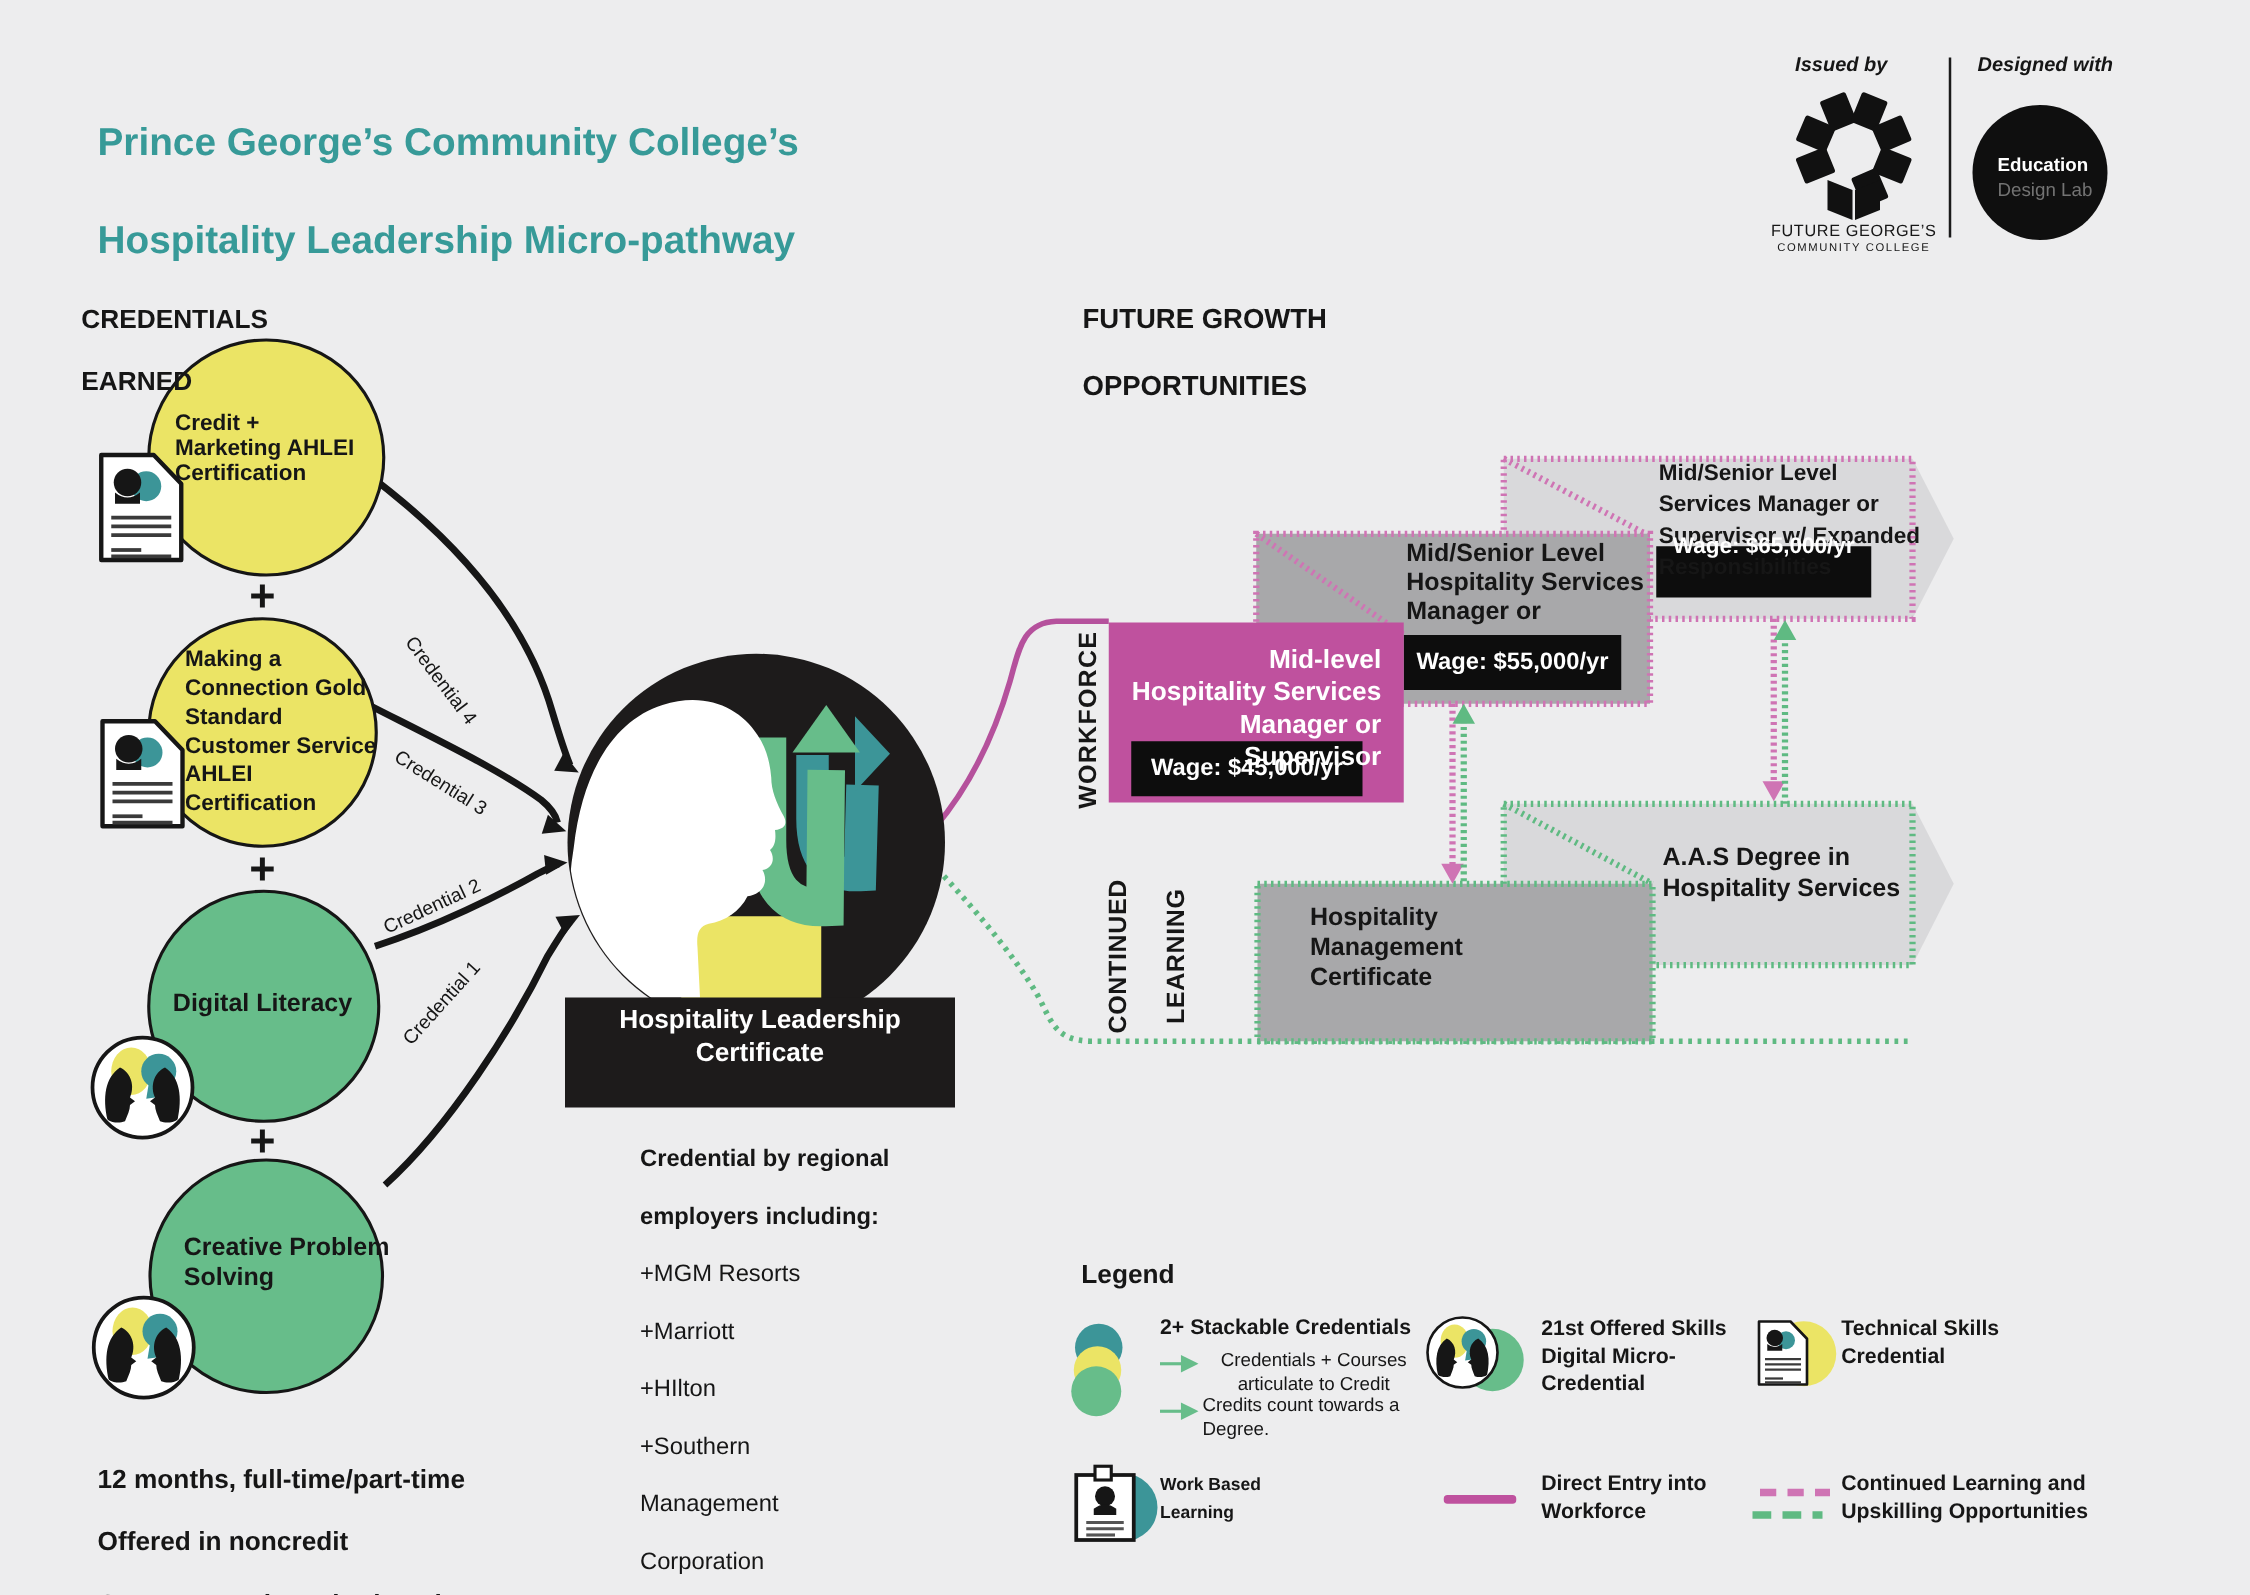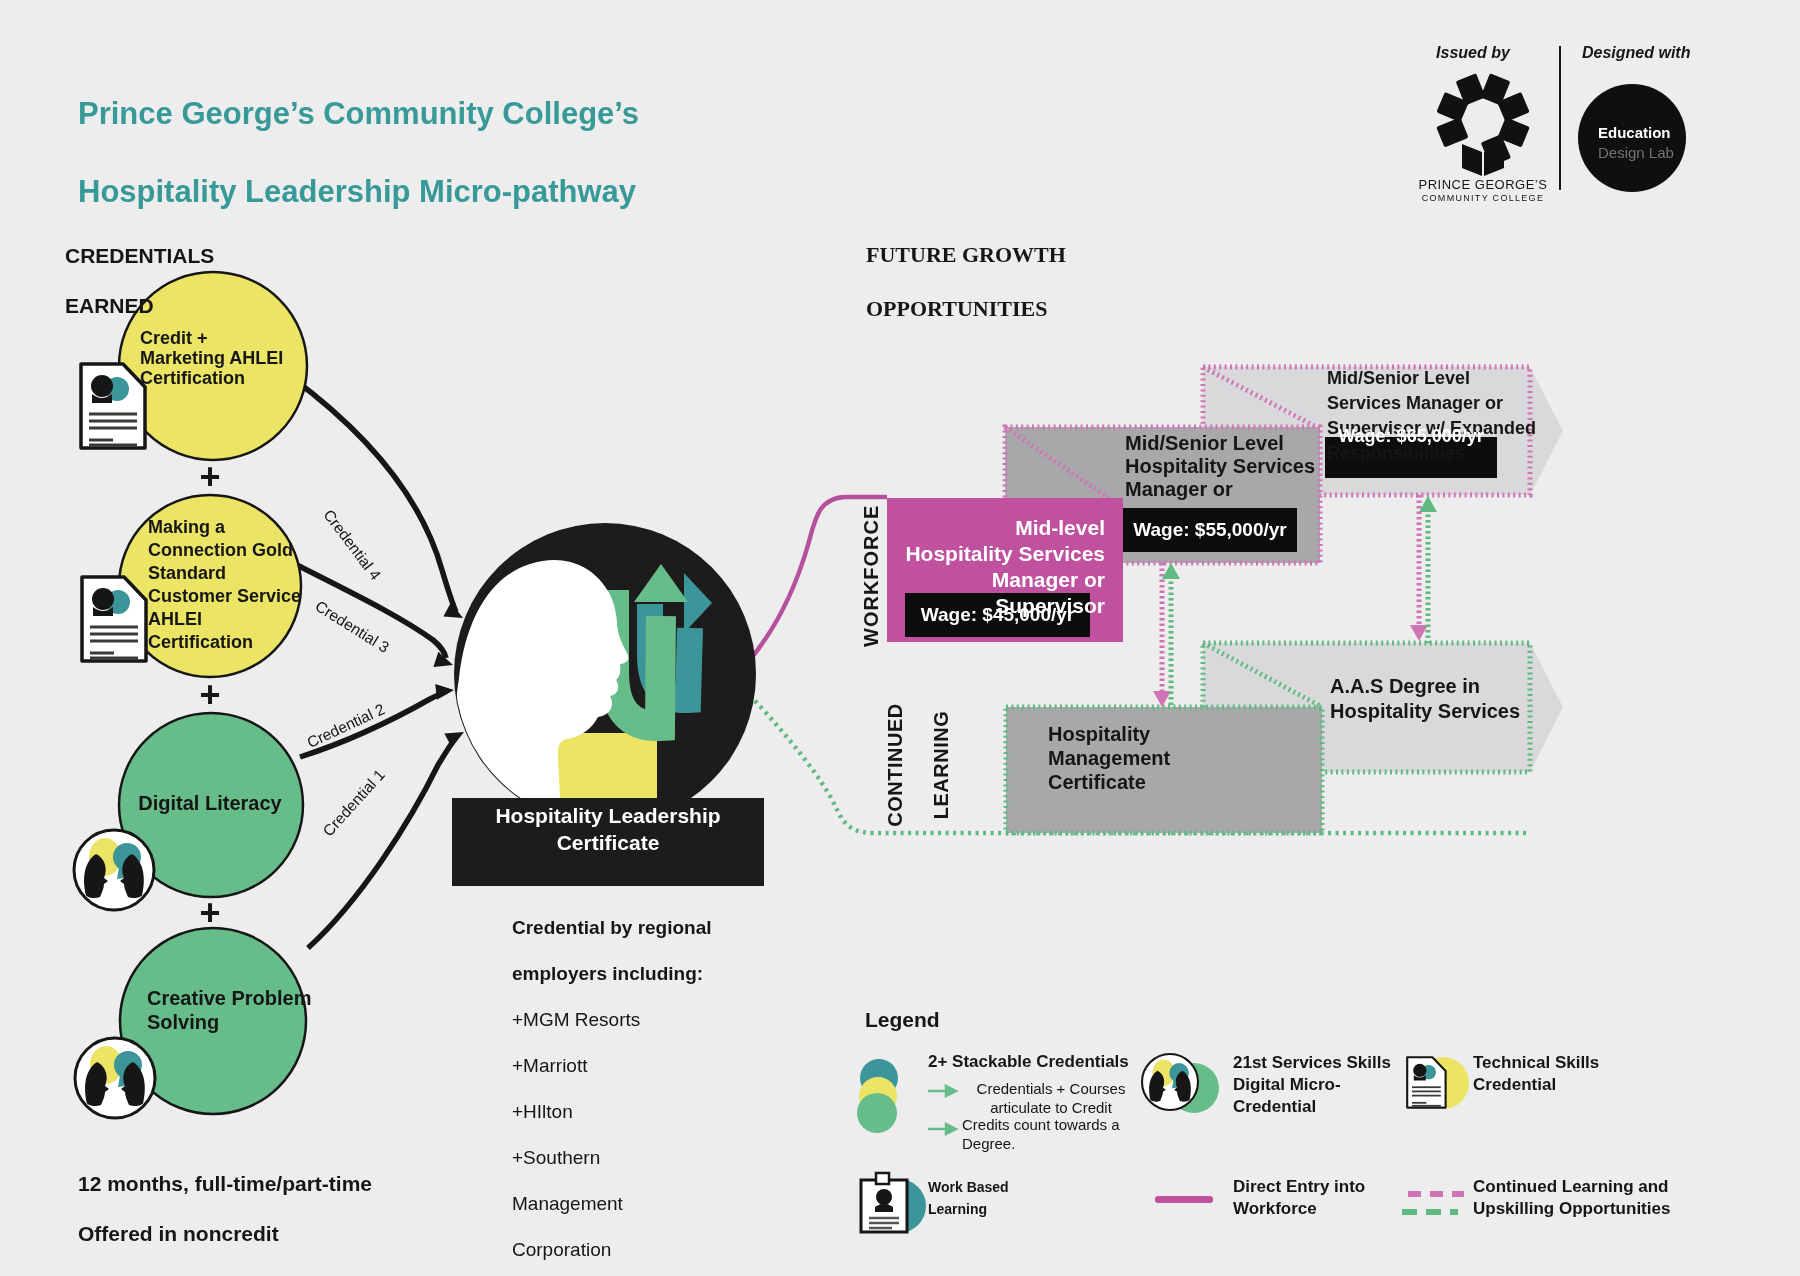--- a/index.html
+++ b/index.html
@@ -217,21 +217,21 @@
   </g>
 </svg>
 
 <div class="t b" style="left:78px;top:55px;font-size:31px;line-height:39px;color:#379a98;">
   <span style="display:block">Prince George’s Community College’s</span>
   <span style="display:block">Hospitality Leadership Micro-pathway</span>
 </div>
 
 <div class="t b i c" style="left:1398px;top:44px;width:150px;font-size:16px;">Issued by</div>
 <div class="t b i" style="left:1582px;top:44px;font-size:16px;">Designed with</div>
-<div class="t c" style="left:1408px;top:177px;width:150px;font-size:13px;letter-spacing:0.5px;">PRINCE GEORGE’S</div>
+<div class="t c" style="left:1408px;top:177px;width:150px;font-size:13px;letter-spacing:0.5px;">FUTURE GEORGE’S</div>
 <div class="t c" style="left:1408px;top:193px;width:150px;font-size:9px;letter-spacing:1.3px;">COMMUNITY COLLEGE</div>
 <div class="t b" style="left:1598px;top:124px;font-size:15px;color:#ffffff;">Education</div>
 <div class="t" style="left:1598px;top:144px;font-size:15px;color:#737373;">Design Lab</div>
 
 <div class="t b" style="left:65px;top:218px;font-size:21px;line-height:25px;">
   <span style="display:block">CREDENTIALS</span>
   <span style="display:block">EARNED</span>
 </div>
 
 <div class="t b" style="left:140px;top:328px;width:152px;font-size:18px;line-height:20px;">Credit + Marketing AHLEI Certification</div>
@@ -241,21 +241,21 @@
 
 <div class="t b c" style="left:185px;top:456px;width:50px;font-size:36px;">+</div>
 <div class="t b c" style="left:185px;top:674px;width:50px;font-size:36px;">+</div>
 <div class="t b c" style="left:185px;top:892px;width:50px;font-size:36px;">+</div>
 
 <div class="t c rot" style="left:292px;top:536px;width:120px;font-size:15.5px;transform:rotate(53deg);">Credential 4</div>
 <div class="t c rot" style="left:292px;top:618px;width:120px;font-size:15.5px;transform:rotate(32deg);">Credential 3</div>
 <div class="t c rot" style="left:286px;top:717px;width:120px;font-size:15.5px;transform:rotate(-25deg);">Credential 2</div>
 <div class="t c rot" style="left:294px;top:794px;width:120px;font-size:15.5px;transform:rotate(-48deg);">Credential 1</div>
 
-<div class="t b" style="left:866px;top:214px;font-size:22px;line-height:27px;font-family:Liberation Serif, serif;">
+<div class="t b" style="left:866px;top:214px;font-size:22px;line-height:27px;">
   <span style="display:block">FUTURE GROWTH</span>
   <span style="display:block">OPPORTUNITIES</span>
 </div>
 
 <div class="t b c rot" style="left:802px;top:565px;width:140px;height:24px;font-size:20px;letter-spacing:1px;transform:rotate(-90deg);">WORKFORCE</div>
 <div class="t b c rot" style="left:819px;top:742px;width:130px;height:46px;font-size:20px;line-height:23px;letter-spacing:0.5px;transform:rotate(-90deg);">
   <span style="display:block">CONTINUED</span>
   <span style="display:block">LEARNING</span>
 </div>
 
@@ -288,19 +288,19 @@
   <span style="display:block">12 months, full-time/part-time</span>
   <span style="display:block">Offered in noncredit</span>
   <span style="display:block">Competency-based Education Format</span>
   
 </div>
 
 <div class="t b" style="left:865px;top:1008px;font-size:21px;">Legend</div>
 <div class="t b" style="left:928px;top:1052px;width:230px;font-size:17px;">2+ Stackable Credentials</div>
 <div class="t" style="left:962px;top:1080px;width:178px;font-size:15px;line-height:18.5px;text-align:center;">Credentials + Courses articulate to Credit</div>
 <div class="t" style="left:962px;top:1116px;width:178px;font-size:15px;line-height:18.5px;">Credits count towards a Degree.</div>
-<div class="t b" style="left:1233px;top:1052px;width:162px;font-size:17px;line-height:22px;">21st Services Skills Digital Micro-Credential</div>
+<div class="t b" style="left:1233px;top:1052px;width:162px;font-size:17px;line-height:22px;">21st Offered Skills Digital Micro-Credential</div>
 <div class="t b" style="left:1473px;top:1052px;width:160px;font-size:17px;line-height:22px;">Technical Skills Credential</div>
 <div class="t b" style="left:928px;top:1176px;width:140px;font-size:14px;line-height:22px;">Work Based Learning</div>
 <div class="t b" style="left:1233px;top:1176px;width:160px;font-size:17px;line-height:22px;">Direct Entry into Workforce</div>
 <div class="t b" style="left:1473px;top:1176px;width:250px;font-size:17px;line-height:22px;">Continued Learning and Upskilling Opportunities</div>
 
 </div>
 
 </body></html>

